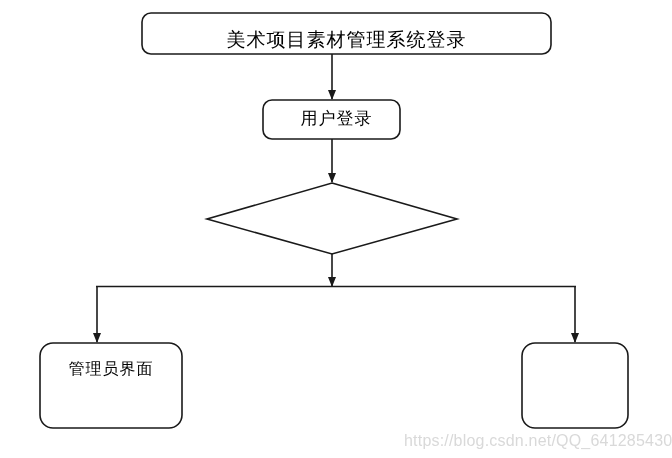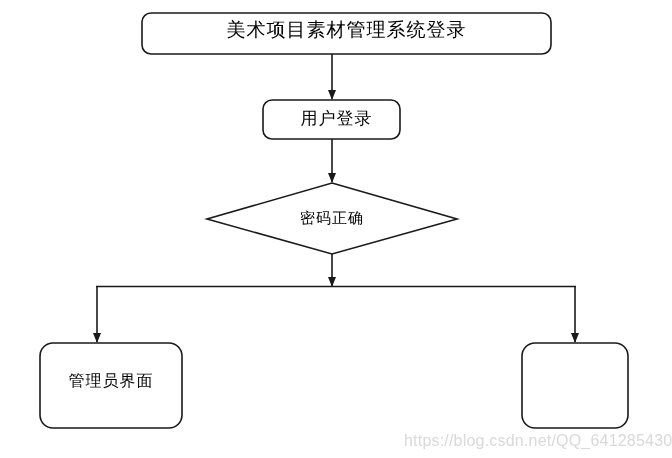--- a/index.html
+++ b/index.html
@@ -27,21 +27,21 @@
   .node-label {
     position: absolute;
     text-align: center;
     color: #000000;
     white-space: nowrap;
     font-family: "Liberation Serif", "DejaVu Serif", serif;
     letter-spacing: 1px;
   }
   #label-title {
     left: 142px;
-    top: 18px;
+    top: 28px;
     width: 409px;
     font-size: 19px;
     line-height: 24px;
   }
   #label-login {
     left: 263px;
     top: 108px;
     width: 147px;
     font-size: 17px;
     line-height: 22px;
@@ -52,21 +52,20 @@
     width: 250px;
     font-size: 15px;
     line-height: 20px;
   }
   #label-admin {
     left: 40px;
     top: 358px;
     width: 142px;
     font-size: 16px;
     line-height: 21px;
-    margin-top: 12px;
   }
   #label-user {
     left: 522px;
     top: 358px;
     width: 106px;
     font-size: 16px;
     line-height: 21px;
   }
   #watermark {
     position: absolute;
@@ -111,20 +110,19 @@
 
     <polyline points="575,287 575,342" fill="none" stroke="#1a1a1a" stroke-width="1.6" marker-end="url(#arrowhead)"></polyline>
 
     <line x1="96" y1="286.5" x2="576" y2="286.5" stroke="#1a1a1a" stroke-width="1.6"></line>
   </svg>
 
   <div class="node-label" id="label-title">美术项目素材管理系统登录</div>
 
   <div class="node-label" id="label-login">用户登录</div>
 
-  <div class="node-label" id="label-decision">密码正确</div>
 
   <div class="node-label" id="label-admin">管理员界面</div>
 
 
   <div id="watermark">https://blog.csdn.net/QQ_641285430</div>
 
 </div>
 
 </body></html>

